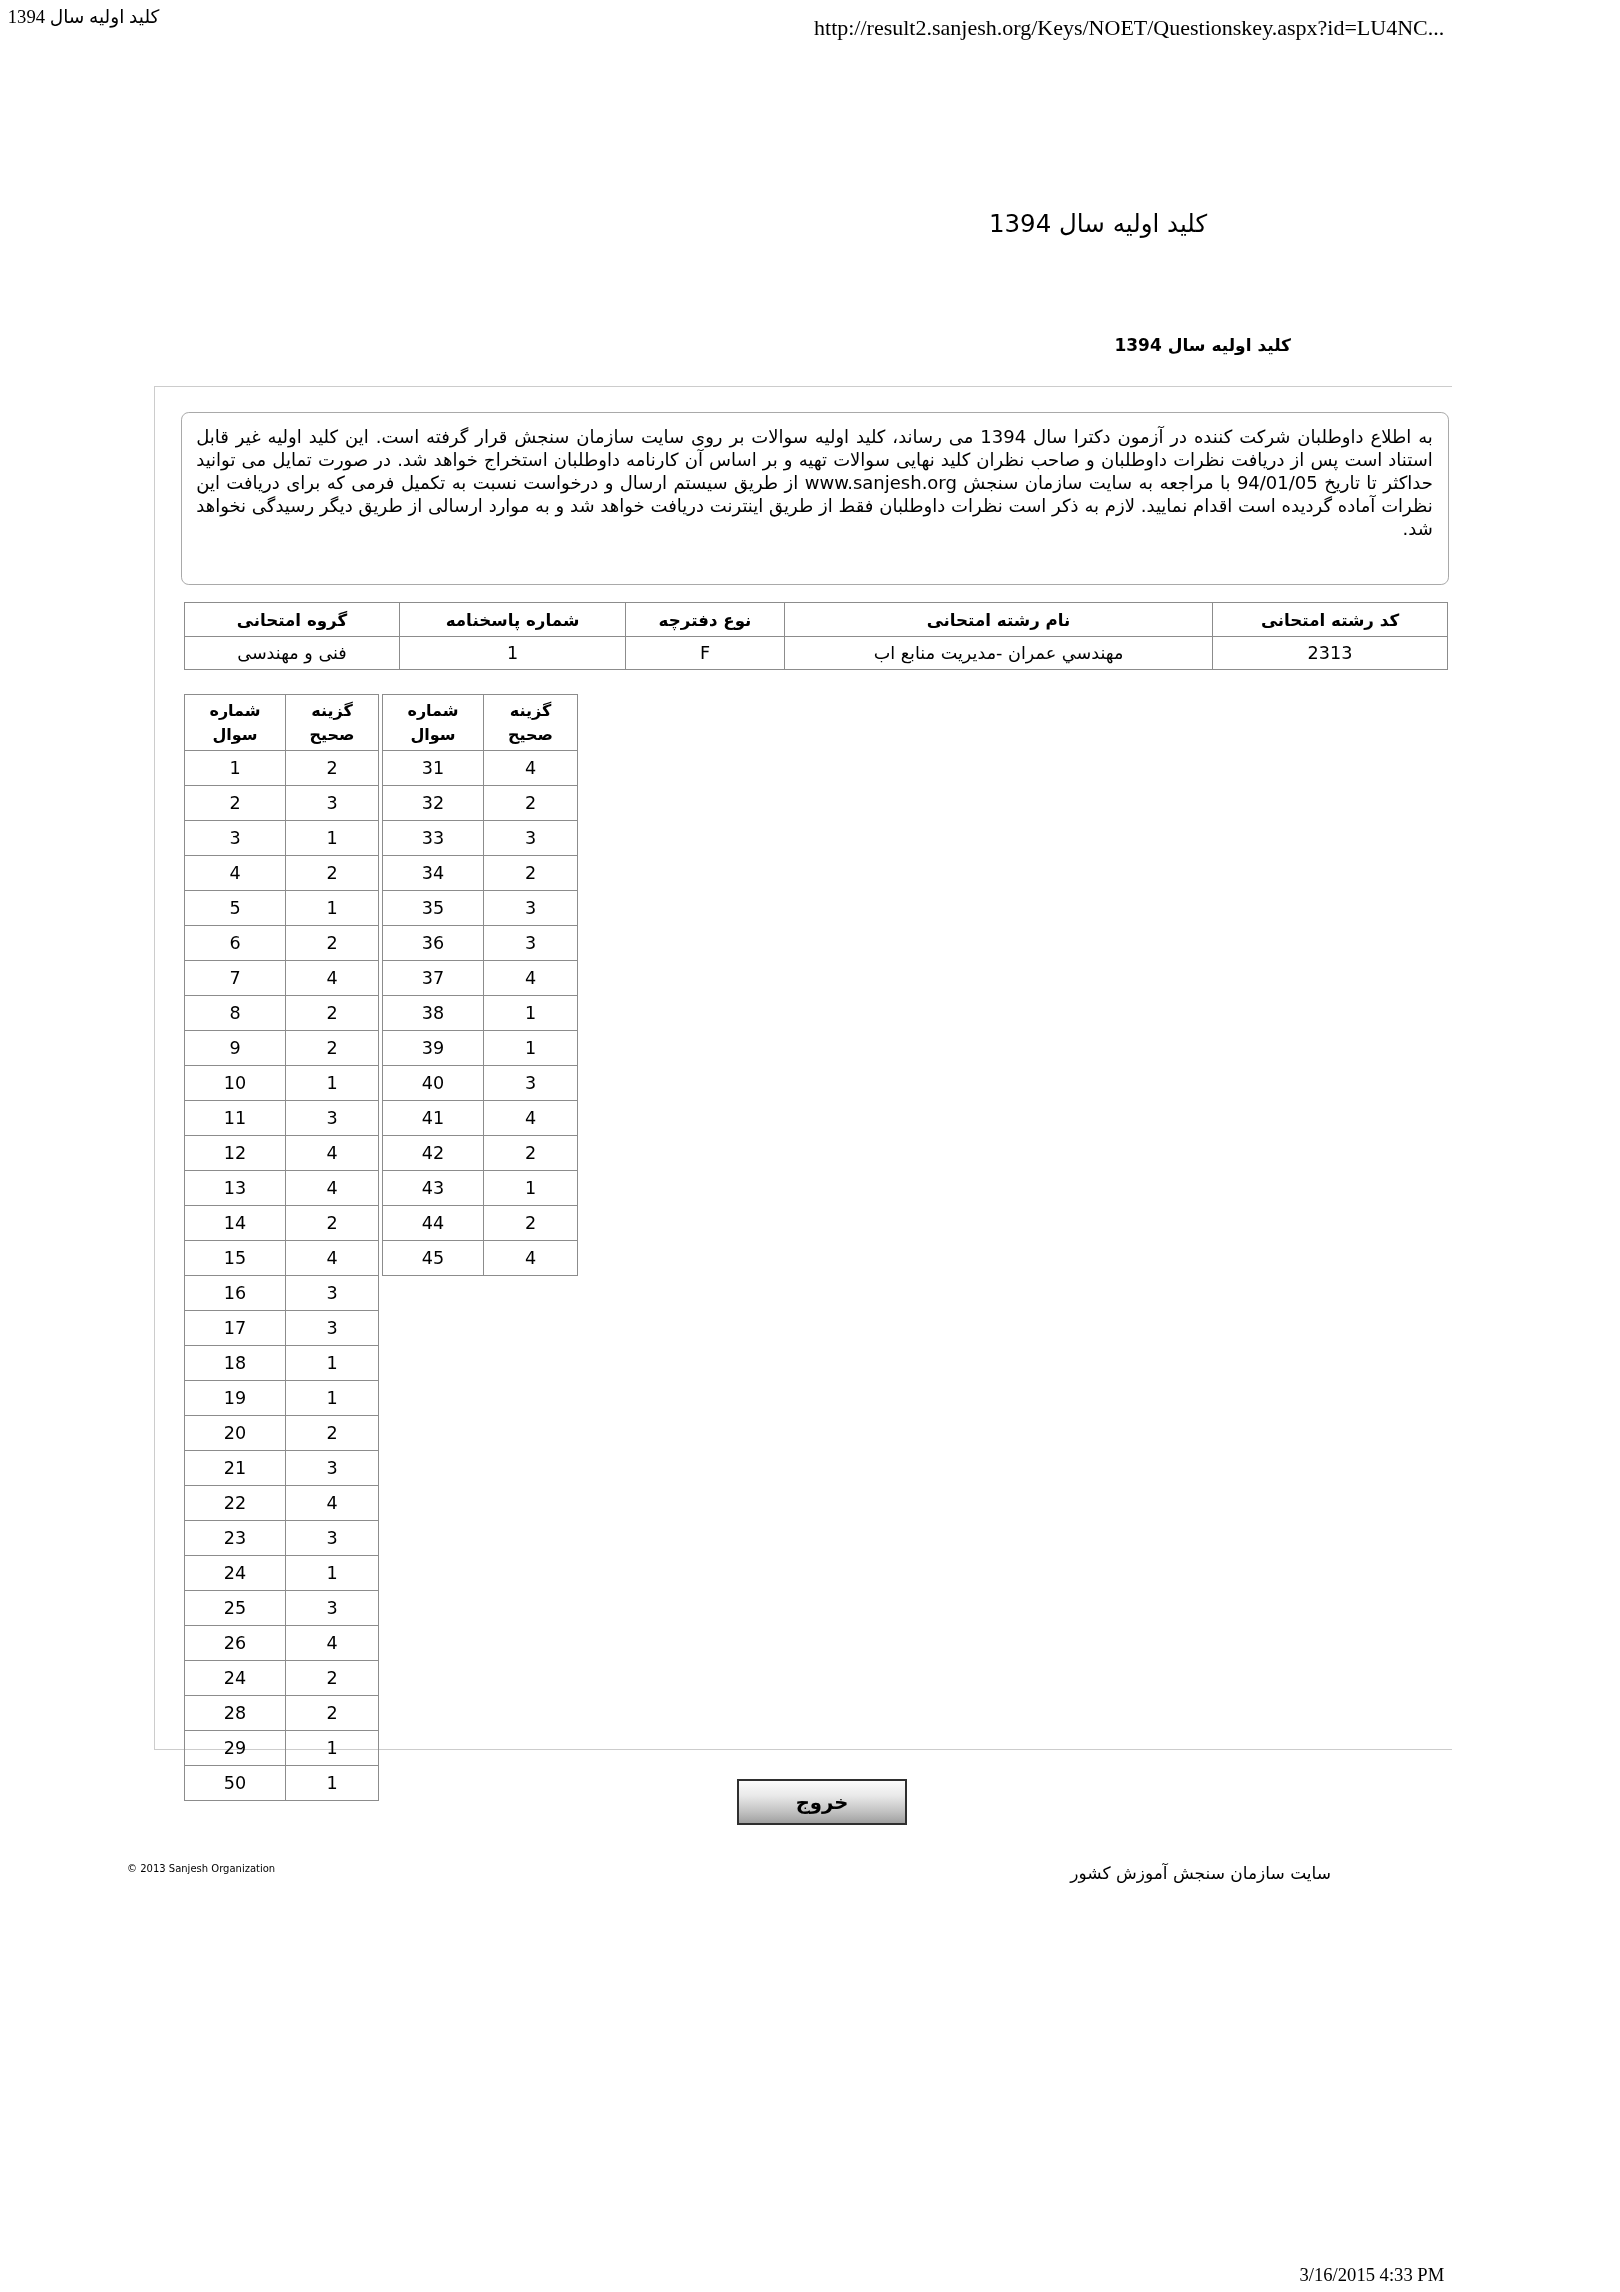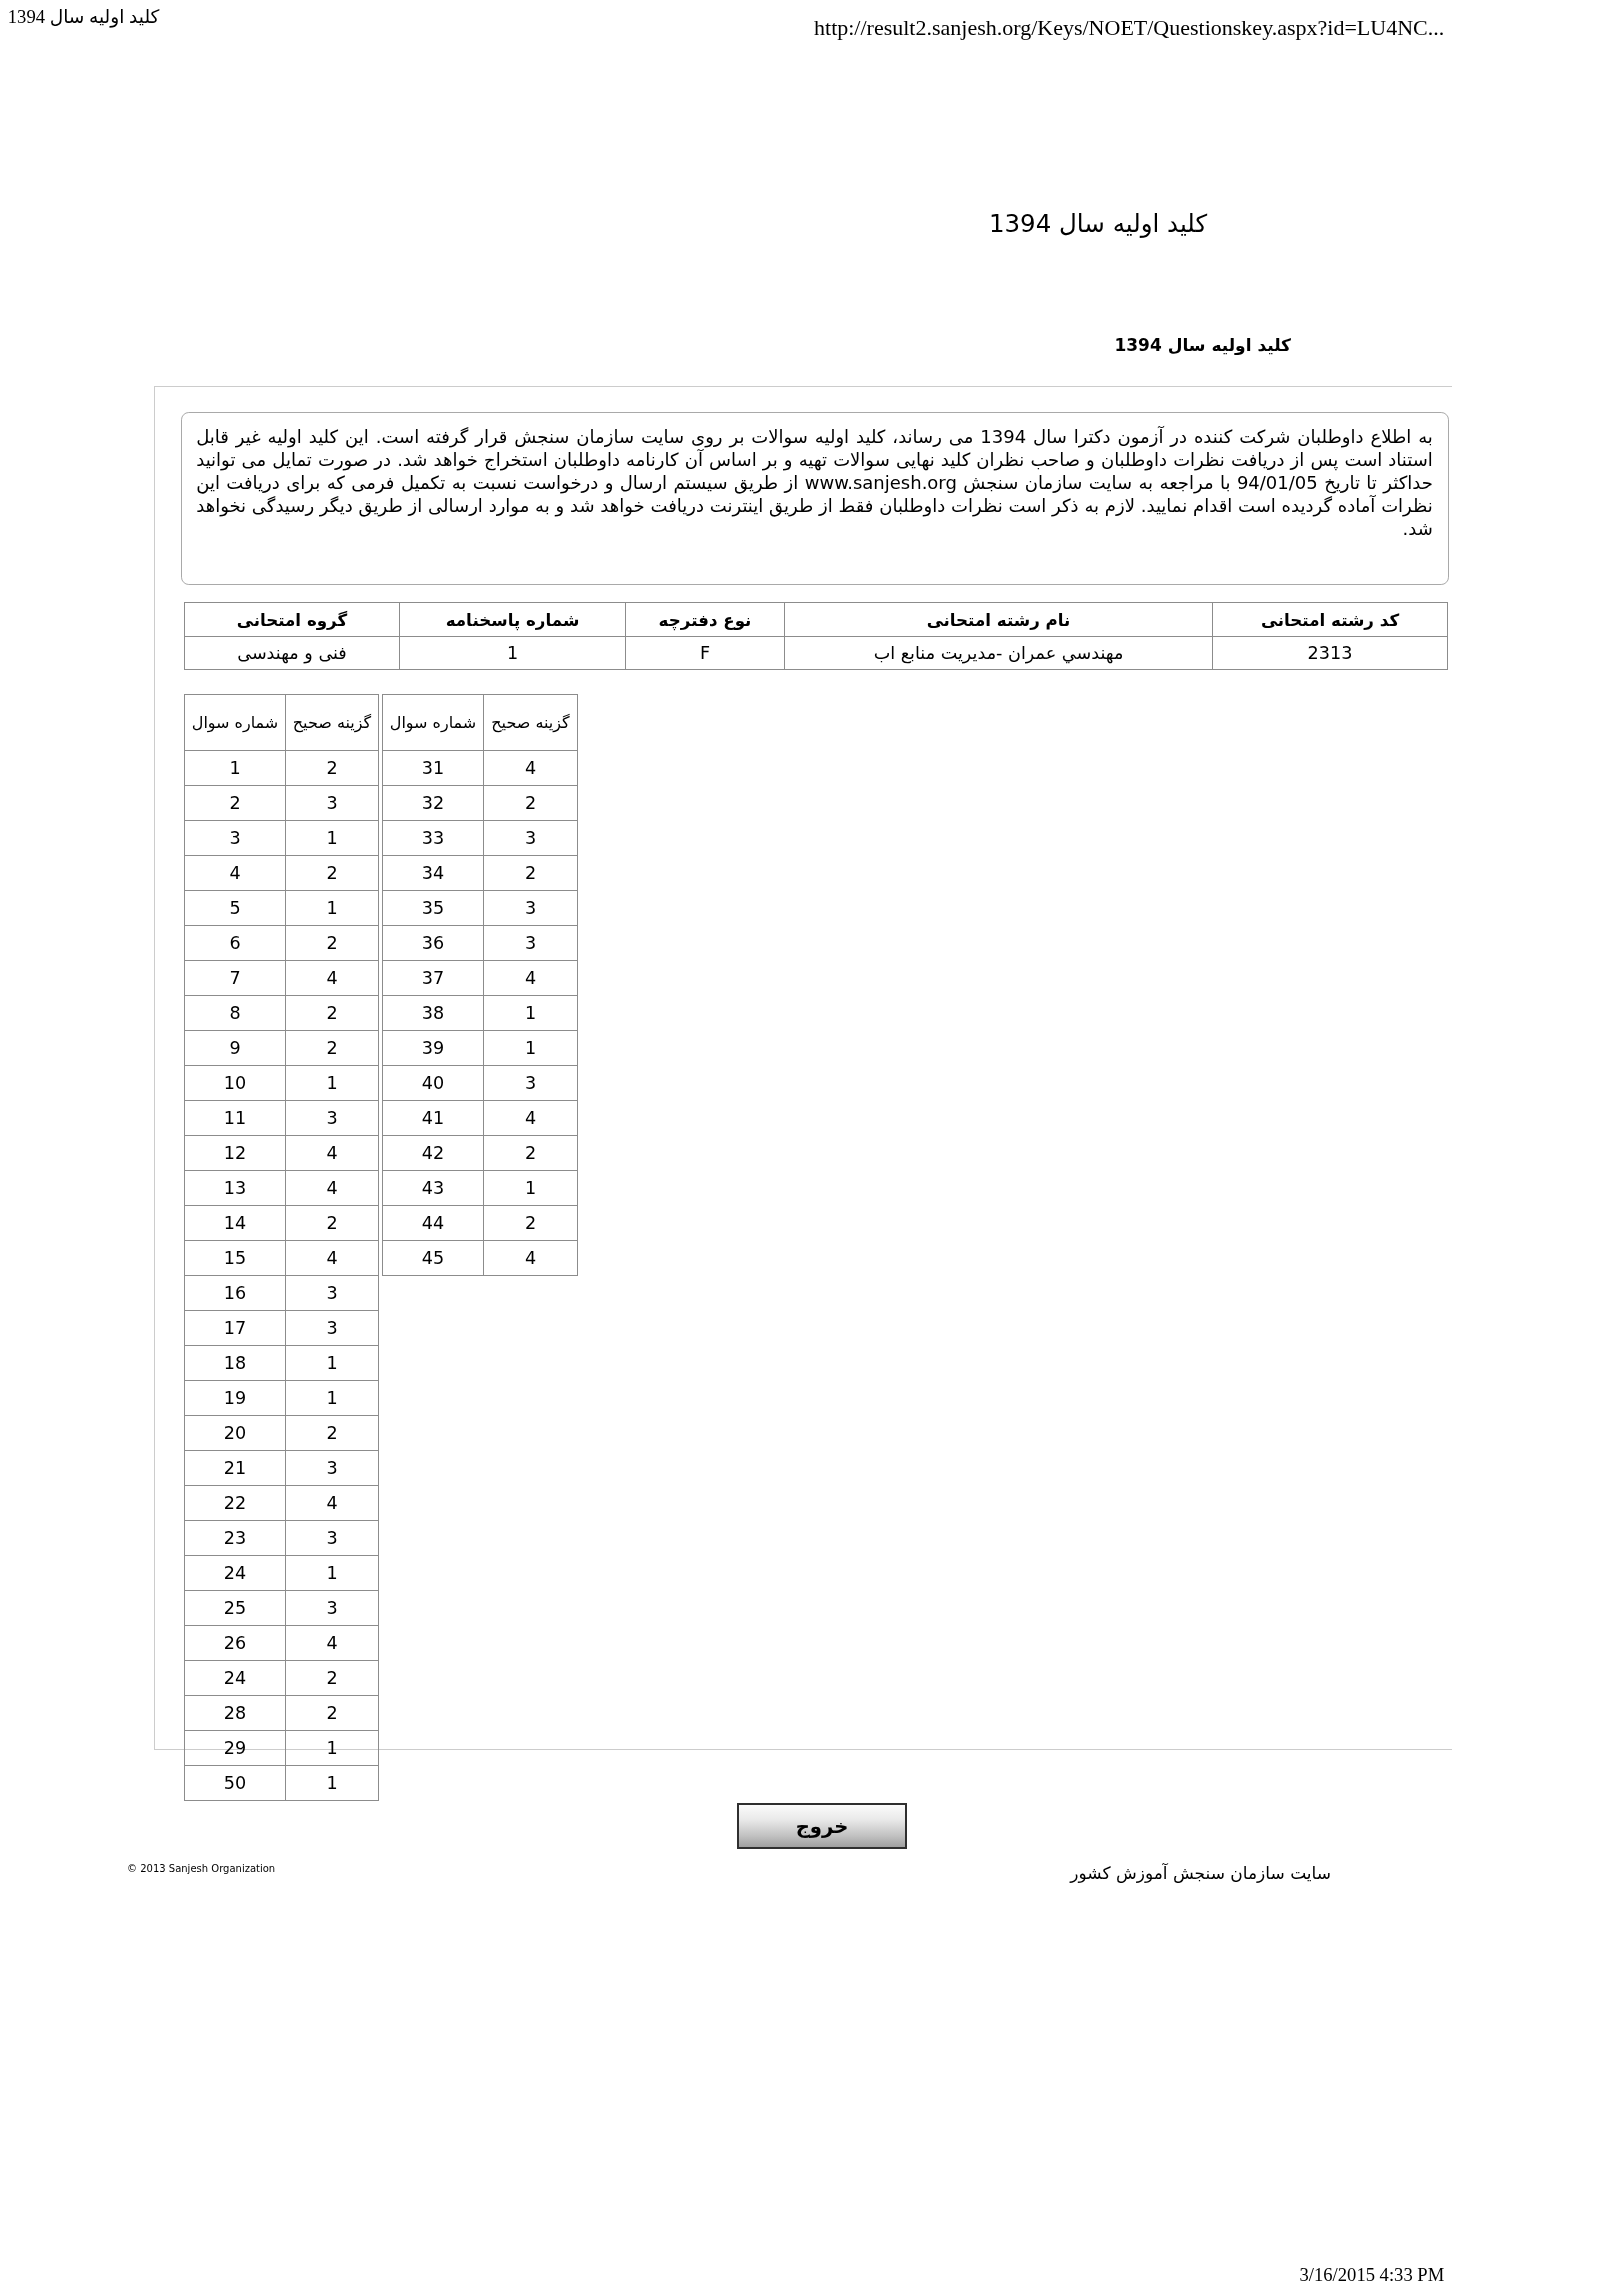--- a/index.html
+++ b/index.html
@@ -50,37 +50,36 @@
     overflow:hidden;white-space:nowrap;
   }
   .info-table th{height:31px;font-size:16.7px;font-weight:bold;}
   .info-table td{height:30px;font-size:17.6px;}
   
   .ans-table{position:absolute;direction:ltr;table-layout:fixed;}
   .ans-t1{left:29px;top:307px;width:194px;}
   .ans-t2{left:227px;top:307px;width:195px;}
   .ans-table th{
     border:1px solid #8c8c8c;height:53px;
-    font-size:16px;font-weight:normal;line-height:1.45;
+    font-size:16px;font-weight:bold;line-height:1.45;
     text-align:center;vertical-align:middle;
   }
   .ans-table td{
     border:1px solid #8c8c8c;height:32px;
     font-size:17.6px;text-align:center;vertical-align:middle;
   }
   
   .exit-btn{
     position:absolute;left:737px;top:1779px;width:170px;height:46px;
     border:2px solid #2f2f2f;box-sizing:border-box;
     background:linear-gradient(180deg,#fbfbfb 0%,#e9e9e9 35%,#c3c3c3 72%,#a0a0a0 100%);
     font-family:"DejaVu Sans",sans-serif;
     font-size:19.6px;font-weight:bold;color:#000;
     display:flex;align-items:center;justify-content:center;
     cursor:pointer;
-    margin-top:24px;
   }
   
   .footer-left{position:absolute;left:127px;top:1863px;font-size:10px;}
   .footer-right{position:absolute;right:121px;top:1863px;font-size:17px;direction:rtl;}
 </style>
 </head>
 <body>
 
 <div class="page">
 

